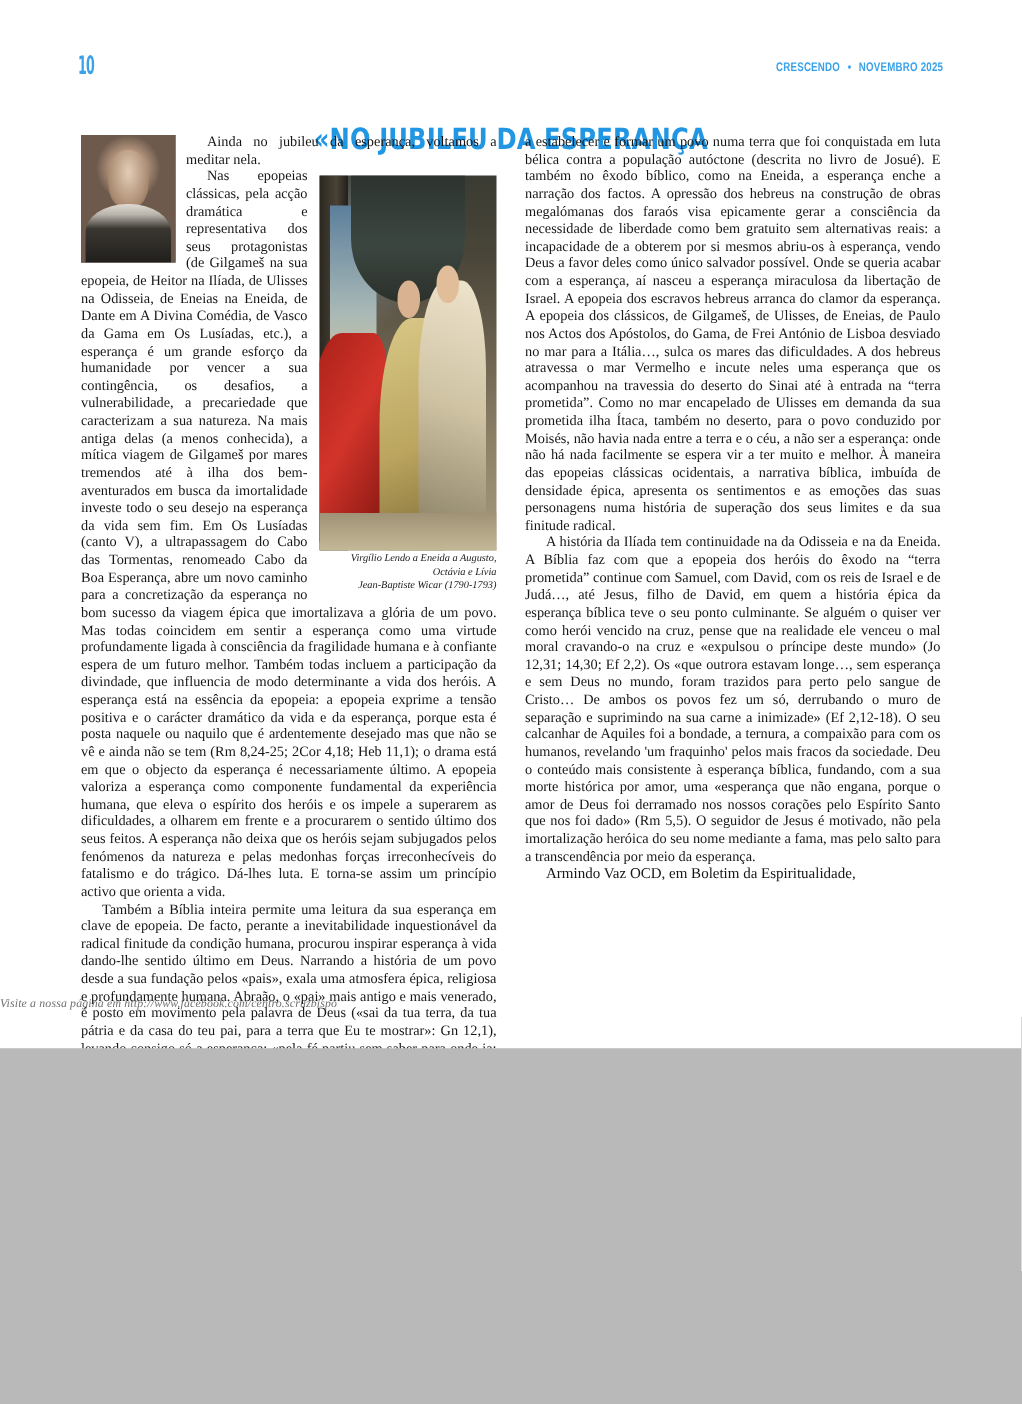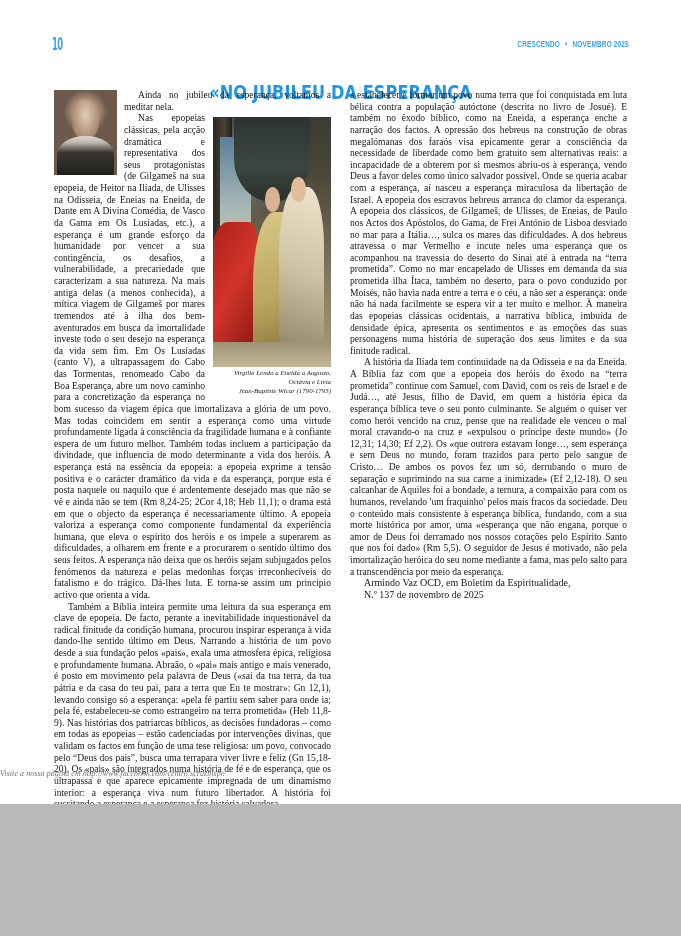--- a/index.html
+++ b/index.html
@@ -6,21 +6,21 @@
     margin: 0;
     padding: 0;
     background: #b9b9b9;
   }
   body {
     font-family: "Liberation Serif", "DejaVu Serif", serif;
   }
   .page {
     position: relative;
     width: 681px;
-    height: 804px;
+    height: 699px;
     background: #ffffff;
     overflow: hidden;
     box-sizing: border-box;
   }
 
   
   .runhead {
     position: absolute;
     top: 38px;
     left: 52px;
@@ -265,19 +265,18 @@
           <span>Jean-Baptiste Wicar (1790-1793)</span>
         </figcaption>
       </figure>
 
       <p>Nas epopeias clássicas, pela acção dramática e representativa dos seus protagonistas (de Gilgameš na sua epopeia, de Heitor na Ilíada, de Ulisses na Odisseia, de Eneias na Eneida, de Dante em A Divina Comédia, de Vasco da Gama em Os Lusíadas, etc.), a esperança é um grande esforço da humanidade por vencer a sua contingência, os desafios, a vulnerabilidade, a precariedade que caracterizam a sua natureza. Na mais antiga delas (a menos conhecida), a mítica viagem de Gilgameš por mares tremendos até à ilha dos bem-aventurados em busca da imortalidade investe todo o seu desejo na esperança da vida sem fim. Em Os Lusíadas (canto V), a ultrapassagem do Cabo das Tormentas, renomeado Cabo da Boa Esperança, abre um novo caminho para a concretização da esperança no bom sucesso da viagem épica que imortalizava a glória de um povo. Mas todas coincidem em sentir a esperança como uma virtude profundamente ligada à consciência da fragilidade humana e à confiante espera de um futuro melhor. Também todas incluem a participação da divindade, que influencia de modo determinante a vida dos heróis. A esperança está na essência da epopeia: a epopeia exprime a tensão positiva e o carácter dramático da vida e da esperança, porque esta é posta naquele ou naquilo que é ardentemente desejado mas que não se vê e ainda não se tem (Rm 8,24-25; 2Cor 4,18; Heb 11,1); o drama está em que o objecto da esperança é necessariamente último. A epopeia valoriza a esperança como componente fundamental da experiência humana, que eleva o espírito dos heróis e os impele a superarem as dificuldades, a olharem em frente e a procurarem o sentido último dos seus feitos. A esperança não deixa que os heróis sejam subjugados pelos fenómenos da natureza e pelas medonhas forças irreconhecíveis do fatalismo e do trágico. Dá-lhes luta. E torna-se assim um princípio activo que orienta a vida.</p>
       <p>Também a Bíblia inteira permite uma leitura da sua esperança em clave de epopeia. De facto, perante a inevitabilidade inquestionável da radical finitude da condição humana, procurou inspirar esperança à vida dando-lhe sentido último em Deus. Narrando a história de um povo desde a sua fundação pelos «pais», exala uma atmosfera épica, religiosa e profundamente humana. Abraão, o «pai» mais antigo e mais venerado, é posto em movimento pela palavra de Deus («sai da tua terra, da tua pátria e da casa do teu pai, para a terra que Eu te mostrar»: Gn 12,1), levando consigo só a esperança: «pela fé partiu sem saber para onde ia; pela fé, estabeleceu-se como estrangeiro na terra prometida» (Heb 11,8-9). Nas histórias dos patriarcas bíblicos, as decisões fundadoras – como em todas as epopeias – estão cadenciadas por intervenções divinas, que validam os factos em função de uma tese religiosa: um povo, convocado pelo “Deus dos pais”, busca uma terrapara viver livre e feliz (Gn 15,18-20). Os «pais» são integrados numa história de fé e de esperança, que os ultrapassa e que aparece epicamente impregnada de um dinamismo interior: a esperança viva num futuro libertador. A história foi suscitando a esperança e a esperança fez história salvadora.</p>
       <p>A epopeia do êxodo dos hebreus do Egipto para a “terra prometida” é a melhor representante desse género literário na Bíblia, encontrando depois na Eneida (19 a.C.) estreitos paralelos: como Eneias, já Moisés tinha conduzido um grupo da sua gente, atravessando o mar no meio de ingentes dificuldades (Êxodo, Levítico, Números e Deuteronómio), para a estabelecer e formar um povo numa terra que foi conquistada em luta bélica contra a população autóctone (descrita no livro de Josué). E também no êxodo bíblico, como na Eneida, a esperança enche a narração dos factos. A opressão dos hebreus na construção de obras megalómanas dos faraós visa epicamente gerar a consciência da necessidade de liberdade como bem gratuito sem alternativas reais: a incapacidade de a obterem por si mesmos abriu-os à esperança, vendo Deus a favor deles como único salvador possível. Onde se queria acabar com a esperança, aí nasceu a esperança miraculosa da libertação de Israel. A epopeia dos escravos hebreus arranca do clamor da esperança. A epopeia dos clássicos, de Gilgameš, de Ulisses, de Eneias, de Paulo nos Actos dos Apóstolos, do Gama, de Frei António de Lisboa desviado no mar para a Itália…, sulca os mares das dificuldades. A dos hebreus atravessa o mar Vermelho e incute neles uma esperança que os acompanhou na travessia do deserto do Sinai até à entrada na “terra prometida”. Como no mar encapelado de Ulisses em demanda da sua prometida ilha Ítaca, também no deserto, para o povo conduzido por Moisés, não havia nada entre a terra e o céu, a não ser a esperança: onde não há nada facilmente se espera vir a ter muito e melhor. À maneira das epopeias clássicas ocidentais, a narrativa bíblica, imbuída de densidade épica, apresenta os sentimentos e as emoções das suas personagens numa história de superação dos seus limites e da sua finitude radical.</p>
       <p>A história da Ilíada tem continuidade na da Odisseia e na da Eneida. A Bíblia faz com que a epopeia dos heróis do êxodo na “terra prometida” continue com Samuel, com David, com os reis de Israel e de Judá…, até Jesus, filho de David, em quem a história épica da esperança bíblica teve o seu ponto culminante. Se alguém o quiser ver como herói vencido na cruz, pense que na realidade ele venceu o mal moral cravando-o na cruz e «expulsou o príncipe deste mundo» (Jo 12,31; 14,30; Ef 2,2). Os «que outrora estavam longe…, sem esperança e sem Deus no mundo, foram trazidos para perto pelo sangue de Cristo… De ambos os povos fez um só, derrubando o muro de separação e suprimindo na sua carne a inimizade» (Ef 2,12-18). O seu calcanhar de Aquiles foi a bondade, a ternura, a compaixão para com os humanos, revelando 'um fraquinho' pelos mais fracos da sociedade. Deu o conteúdo mais consistente à esperança bíblica, fundando, com a sua morte histórica por amor, uma «esperança que não engana, porque o amor de Deus foi derramado nos nossos corações pelo Espírito Santo que nos foi dado» (Rm 5,5). O seguidor de Jesus é motivado, não pela imortalização heróica do seu nome mediante a fama, mas pelo salto para a transcendência por meio da esperança.</p>
 
       <p class="signoff">Armindo Vaz OCD, em Boletim da Espiritualidade,</p>
-      <p class="signoff" style="margin-top:0">N.º 137 de novembro de 2025</p>
     </div>
   </div>
 
   <div class="footer">Visite a nossa página em http://www.facebook.com/centro.scruzbispo</div>
 
 </div>
 
 </body></html>

